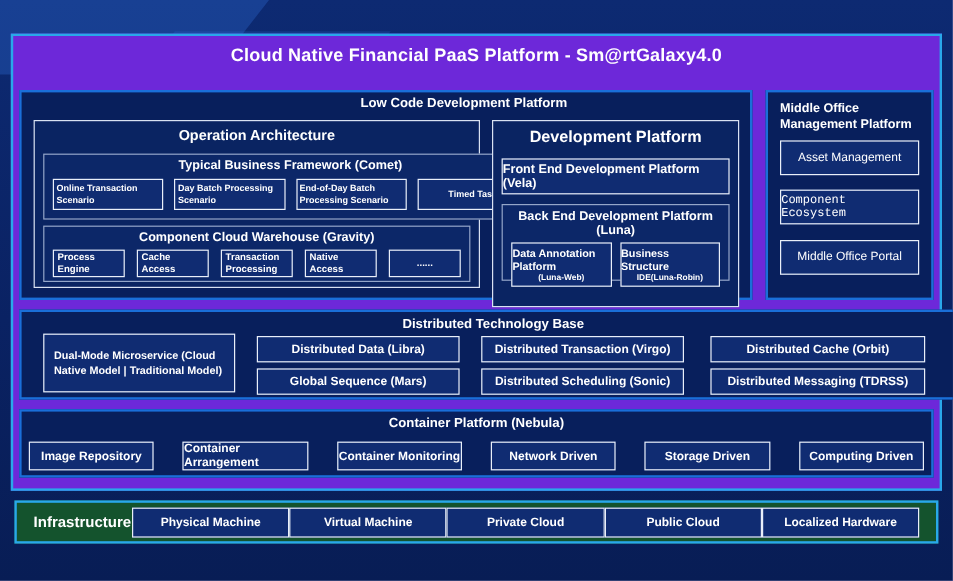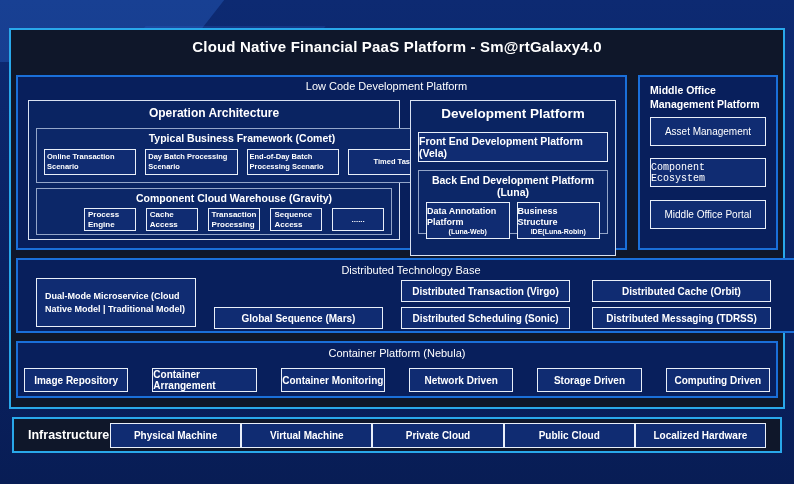--- a/index.html
+++ b/index.html
@@ -9,45 +9,45 @@
     color:#fff;
     background:linear-gradient(180deg,#0d2a72 0%,#0a2263 55%,#081d55 100%);
     position:relative; overflow:hidden;
   }
   .streak { position:absolute; transform:skewX(-38deg); z-index:0; }
   #streak1 { left:-30px; top:0; width:230px; height:62px; background:rgba(47,106,209,.35); }
   #streak2 { left:130px; top:26px; width:180px; height:40px; background:rgba(47,106,209,.22); }
 
   .outer {
     position:absolute; left:9px; top:28px; width:776px; height:381px;
-    background:#0f172a; border:2px solid #29a8ea; z-index:1;
+    background:#6d28d9; border:2px solid #29a8ea; z-index:1;
   }
   .page-title {
     position:absolute; top:8px; left:0; width:100%;
     text-align:center; font-size:15px; font-weight:bold; letter-spacing:.2px;
   }
 
   .sec { position:absolute; border:2px solid #1a6fd9; background:#081f5c; }
-  .sec-title { font-size:11px; font-weight:normal; text-align:center; padding-top:4px; }
+  .sec-title { font-size:11px; font-weight:bold; text-align:center; padding-top:4px; }
 
   
   .low-code { left:5px; top:45px; width:611px; height:175px; }
   .lc-title { padding-left:130px; padding-top:3px; }
 
   .panel { position:absolute; border:1px solid #d9e2f2; background:#0a2462; }
   .panel-title { text-align:center; font-weight:bold; font-size:12px; padding-top:5px; }
 
   .op-panel  { left:10px;  top:23px; width:372px; height:140px; }
   .dev-panel { left:392px; top:23px; width:206px; height:156px; }
 
   .gbox { position:absolute; border:1px solid #94a6c9; background:#0c2768; }
   .gbox-title { text-align:center; font-weight:bold; font-size:10.5px; padding-top:3px; }
 
   .typical   { left:7px; top:27px; width:412px; height:55px; }
-  .warehouse { left:7px; top:87px; width:356px; height:47px;padding-left:40px; }
+  .warehouse { left:7px; top:87px; width:356px; height:47px; }
 
   .leaf {
     border:1px solid #e9eff9; background:#102c72;
     display:flex; flex-direction:column; align-items:center; justify-content:center;
     text-align:left; font-weight:bold; color:#fff;
   }
   .leaf-row { display:flex; gap:9px; padding:5px 7px 0; }
   .typical .leaf   { flex:1; height:26px; font-size:7.5px; line-height:1.3; padding:0 2px; }
   .warehouse .leaf { flex:1; height:23px; font-size:8px;  line-height:1.25; padding:0 3px; }
   .warehouse .leaf-row { gap:10px; padding-top:4px; }
@@ -74,21 +74,21 @@
   .dt-r1 { top:20px; } .dt-r2 { top:47px; }
 
   
   .container-platform { left:5px; top:311px; width:762px; height:57px; }
   .cp-row { position:absolute; left:6px; right:6px; top:25px; display:flex; gap:24px; }
   .cp-row .leaf { flex:1; height:24px; font-size:10px; }
 
   
   .infrastructure {
     position:absolute; left:12px; top:417px; width:770px; height:36px;
-    border:2px solid #29a8ea; background:#0f172a; z-index:1;
+    border:2px solid #29a8ea; background:#14532d; z-index:1;
     display:flex; align-items:center; padding:16px 14px; 
   }
   .infra-label { width:82px; flex:none; font-size:12.5px; font-weight:bold; }
   .infrastructure .leaf { flex:1; height:25px; font-size:10px; }
 </style>
 </head>
 <body>
 
 <div class="streak" id="streak1"></div>
 <div class="streak" id="streak2"></div>
@@ -111,21 +111,21 @@
           <div class="leaf">Timed Task</div>
         </div>
       </div>
 
       <div class="gbox warehouse">
         <div class="gbox-title">Component Cloud Warehouse (Gravity)</div>
         <div class="leaf-row">
           <div class="leaf">Process Engine</div>
           <div class="leaf">Cache Access</div>
           <div class="leaf">Transaction Processing</div>
-          <div class="leaf">Sequence Access</div>
+          <div class="leaf">Native Access</div>
           <div class="leaf">......</div>
         </div>
       </div>
     </div>
 
     <div class="panel dev-panel">
       <div class="panel-title dev-title">Development Platform</div>
       <div class="leaf front-end">Front End Development Platform (Vela)</div>
       <div class="gbox backend">
         <div class="gbox-title">Back End Development Platform (Luna)</div>
@@ -146,20 +146,21 @@
   <div class="sec middle-office">
     <div class="mo-title">Middle Office Management Platform</div>
     <div class="leaf mo-leaf i0">Asset Management</div>
     <div class="leaf mo-leaf i1">Component Ecosystem</div>
     <div class="leaf mo-leaf i2">Middle Office Portal</div>
   </div>
 
   <div class="sec distributed">
     <div class="sec-title">Distributed Technology Base</div>
     <div class="leaf dual">Dual-Mode Microservice (Cloud Native Model | Traditional Model)</div>
+    <div class="leaf dt-leaf dt-c1 dt-r1">Distributed Data (Libra)</div>
     <div class="leaf dt-leaf dt-c1 dt-r2">Global Sequence (Mars)</div>
     <div class="leaf dt-leaf dt-c2 dt-r1">Distributed Transaction (Virgo)</div>
     <div class="leaf dt-leaf dt-c2 dt-r2">Distributed Scheduling (Sonic)</div>
     <div class="leaf dt-leaf dt-c3 dt-r1">Distributed Cache (Orbit)</div>
     <div class="leaf dt-leaf dt-c3 dt-r2">Distributed Messaging (TDRSS)</div>
   </div>
 
   <div class="sec container-platform">
     <div class="sec-title">Container Platform (Nebula)</div>
     <div class="cp-row">

